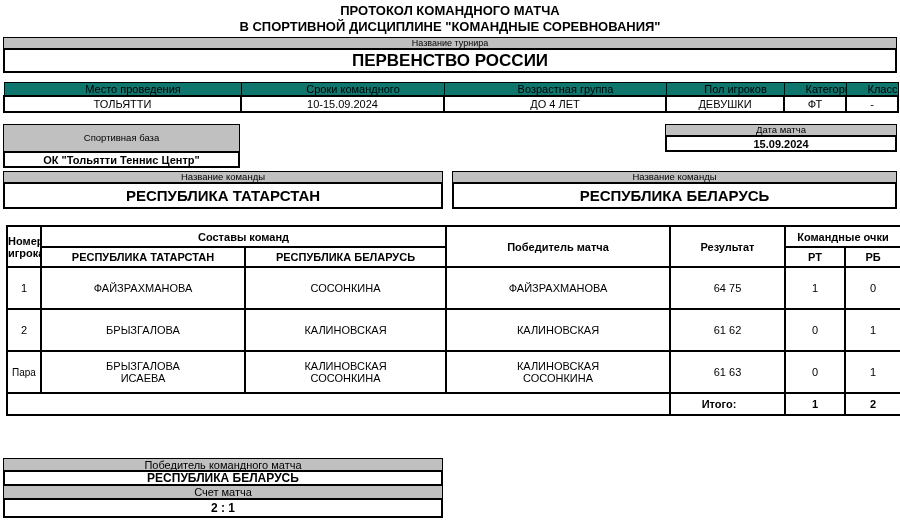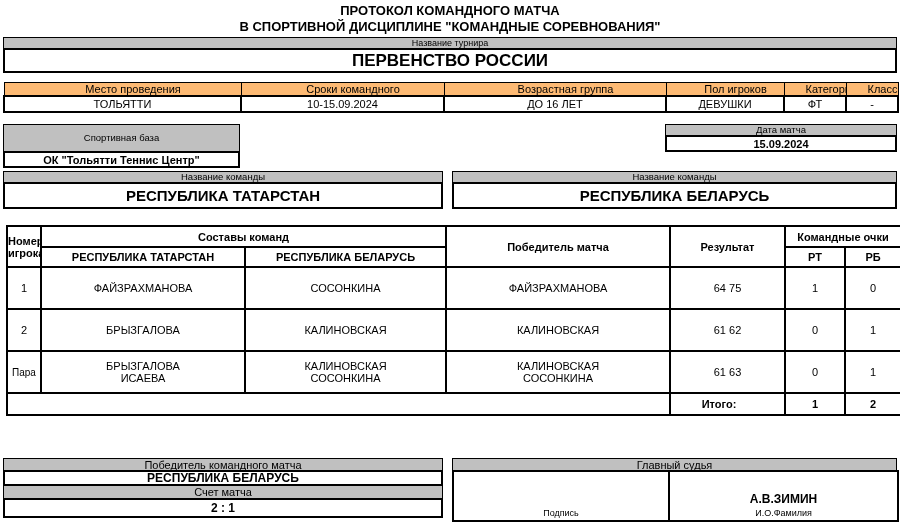--- a/index.html
+++ b/index.html
@@ -54,21 +54,21 @@
   table.strip {
     border-collapse: collapse;
     table-layout: fixed;
   }
   table.strip td {
     text-align: center;
     vertical-align: middle;
     overflow: hidden;
   }
   table.strip tr.lbl td {
-    background: #fdba74;
+    background: #0f766e;
     border: 1px solid #000;
     font-size: 11px;
     height: 13px;
     padding-left: 21px;
   }
   table.strip tr.val td {
     border: 2px solid #000;
     font-weight: normal;
     font-size: 11px;
     height: 16px;
@@ -146,21 +146,21 @@
       <td>Место проведения</td>
       <td>Сроки командного</td>
       <td>Возрастная группа</td>
       <td>Пол игроков</td>
       <td>Категория</td>
       <td>Класс</td>
     </tr>
     <tr class="val">
       <td>ТОЛЬЯТТИ</td>
       <td>10-15.09.2024</td>
-      <td>ДО 16 ЛЕТ</td>
+      <td>ДО 4 ЛЕТ</td>
       <td>ДЕВУШКИ</td>
       <td>ФТ</td>
       <td>-</td>
     </tr>
   </tbody>
     </table>
 
   <div class="abs" style="left:3px; top:124px; width:237px;">
     <div class="glabel" style="height:28px; font-size:9.5px;">Спортивная база</div>
     <div class="gvalue" style="height:17px;">ОК "Тольятти Теннис Центр"</div>
@@ -245,34 +245,14 @@
   </tbody>
     </table>
 
   <div class="abs" style="left:3px; top:458px; width:440px;">
     <div class="glabel" style="height:13px; font-size:11px;">Победитель командного матча</div>
     <div class="gvalue score" style="height:16px;">РЕСПУБЛИКА БЕЛАРУСЬ</div>
     <div class="glabel" style="height:14px; font-size:11px; margin-top:-1px;">Счет матча</div>
     <div class="gvalue score" style="height:20px;">2 : 1</div>
   </div>
 
-  <div class="abs" style="left:452px; top:458px; width:445px;">
-    <div class="glabel" style="height:13px; font-size:11px;">Главный судья</div>
-    <table class="sig" style="width:445px;">
-      <colgroup>
-          <col style="width:216px">
-          <col style="width:229px">
-        </colgroup>
-      <tbody>
-          <tr>
-        <td>
-          <div class="sig-small">Подпись</div>
-        </td>
-        <td>
-          <div class="sig-name">А.В.ЗИМИН</div>
-          <div class="sig-small">И.О.Фамилия</div>
-        </td>
-      </tr>
-    </tbody>
-      </table>
-  </div>
 
 </div>
 
 </body></html>

